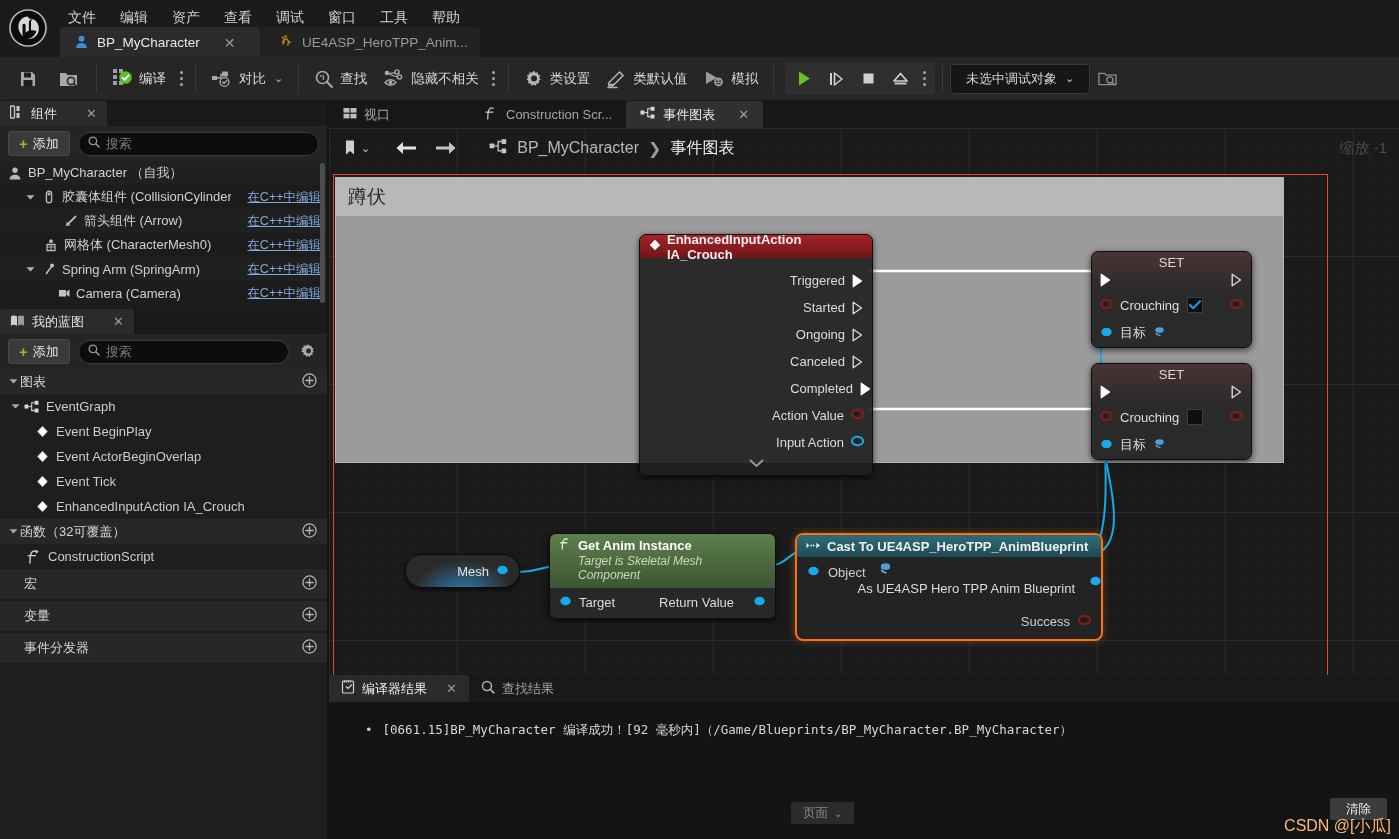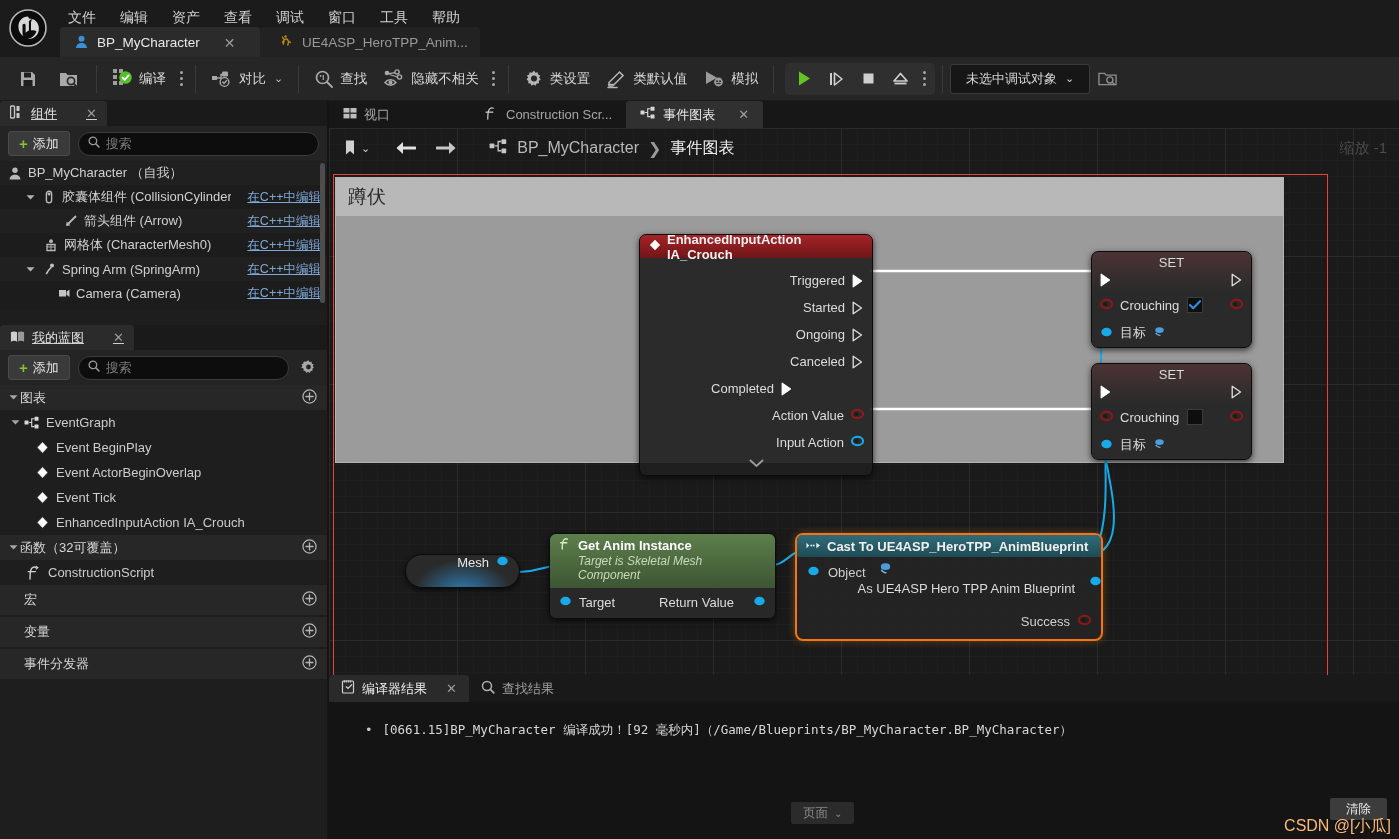--- a/index.html
+++ b/index.html
@@ -62,21 +62,21 @@
   .pbtn{ width:30px; height:28px; display:flex; align-items:center; justify-content:center; border-radius:3px; cursor:pointer; }
   .debugsel{
     display:flex; align-items:center; justify-content:center; gap:8px;
     background:#161616; border:1px solid #3a3a3a; border-radius:3px;
     height:30px; padding:0 12px; font-size:13px; color:#d4d4d4; cursor:pointer; min-width:140px;
   }
 
   
   .leftcol{ position:absolute; left:0; top:101px; width:327px; bottom:0; background:#1e1e1e; }
 
-  .paneltabstrip{ height:25px; background:#1a1a1a; display:flex; align-items:flex-end;text-decoration:underline; }
+  .paneltabstrip{ height:25px; background:#1a1a1a; display:flex; align-items:flex-end; }
   .ptab{
     display:flex; align-items:center; gap:7px; height:25px; padding:0 10px;
     background:#2b2b2b; font-size:13px; color:#e2e2e2; cursor:pointer;
     border-top-left-radius:3px; border-top-right-radius:3px;
   }
   .ptab .tclose{ margin-left:22px; color:#9a9a9a; font-size:13px; }
 
   .panelhdr{
     height:35px; display:flex; align-items:center; gap:8px; padding:0 8px; background:#242424;
   }
@@ -487,21 +487,21 @@
               <rect x="3" y="4" width="7" height="6.5" fill="#c3c3c3"></rect>
               <path d="M10.5 5.8L13.5 3.6v7.4l-3-2.2z" fill="#c3c3c3"></path>
             </svg>
         </span>
         <span class="tlabel">Camera (Camera)</span>
         <span class="cppedit">在C++中编辑</span>
       </div>
       <div class="scrollthumb" style="top:2px;height:140px"></div>
     </div>
 
-    <div class="paneltabstrip" style="margin-top:16px">
+    <div class="paneltabstrip" style="margin-top:0">
       <div class="ptab">
         <span>
           <svg width="15" height="13" viewBox="0 0 16 13">
               <path d="M1 2c2-1.2 4.5-1.2 6.5 0v10C5.5 10.8 3 10.8 1 12z" fill="#cfcfcf"></path>
               <path d="M15 2c-2-1.2-4.5-1.2-6.5 0v10c2-1.2 4.5-1.2 6.5 0z" fill="#9a9a9a"></path>
             </svg>
         </span>
         <span>我的蓝图</span>
         <span class="tclose">✕</span>
       </div>
@@ -755,21 +755,21 @@
               </span>
             </div>
             <div class="pinrow" style="justify-content:flex-end;padding-right:8px">
               <span class="pinlabel">Canceled</span>
               <span class="ex-out" style="margin-left:7px">
                 <svg width="12" height="14" viewBox="0 0 12 14">
                     <path d="M1.2 1.2L9.5 7L1.2 12.8z" fill="none" stroke="#e0e0e0" stroke-width="1.3" stroke-linejoin="round"></path>
                   </svg>
               </span>
             </div>
-            <div class="pinrow" style="justify-content:center;padding-right:8px">
+            <div class="pinrow" style="justify-content:flex-end;">
               <span class="pinlabel">Completed</span>
               <span class="ex-out" style="margin-left:7px">
                 <svg width="12" height="14" viewBox="0 0 12 14">
                     <path d="M1.2 1.2L9.5 7L1.2 12.8z" fill="#ffffff" stroke="#ffffff" stroke-width="1.2" stroke-linejoin="round"></path>
                   </svg>
               </span>
             </div>
             <div class="pinrow" style="justify-content:flex-end;padding-right:8px">
               <span class="pinlabel">Action Value</span>
               <span style="margin-left:7px">
@@ -893,21 +893,21 @@
                   <path d="M4 8.6c1 1.8 2.8 2.8 5 2.6" stroke="#6fb6ef" stroke-width="1.5" fill="none"></path>
                 </svg>
             </span>
           </div>
         </div>
       </div>
 
       <div class="node" style="left:76px; top:426px; width:115px;">
         <div style="height:34px;border-radius:17px;border:1px solid #0b0b0b;
                     background:radial-gradient(ellipse at 50% 120%, #2f7fb5 0%, #2a2a2a 62%);
-                    display:flex;align-items:flex-start;justify-content:flex-end;padding-right:10px;
+                    display:flex;align-items:center;justify-content:flex-end;padding-right:10px;
                     box-shadow:0 2px 5px #000a;">
           <span style="font-size:13px;color:#e6e6e6">Mesh</span>
           <span style="margin-left:7px">
             <svg width="13" height="12" viewBox="0 0 14 12">
                 <ellipse cx="7" cy="6" rx="5.6" ry="4.6" fill="#18a9e8"></ellipse>
               </svg>
           </span>
         </div>
       </div>
 

